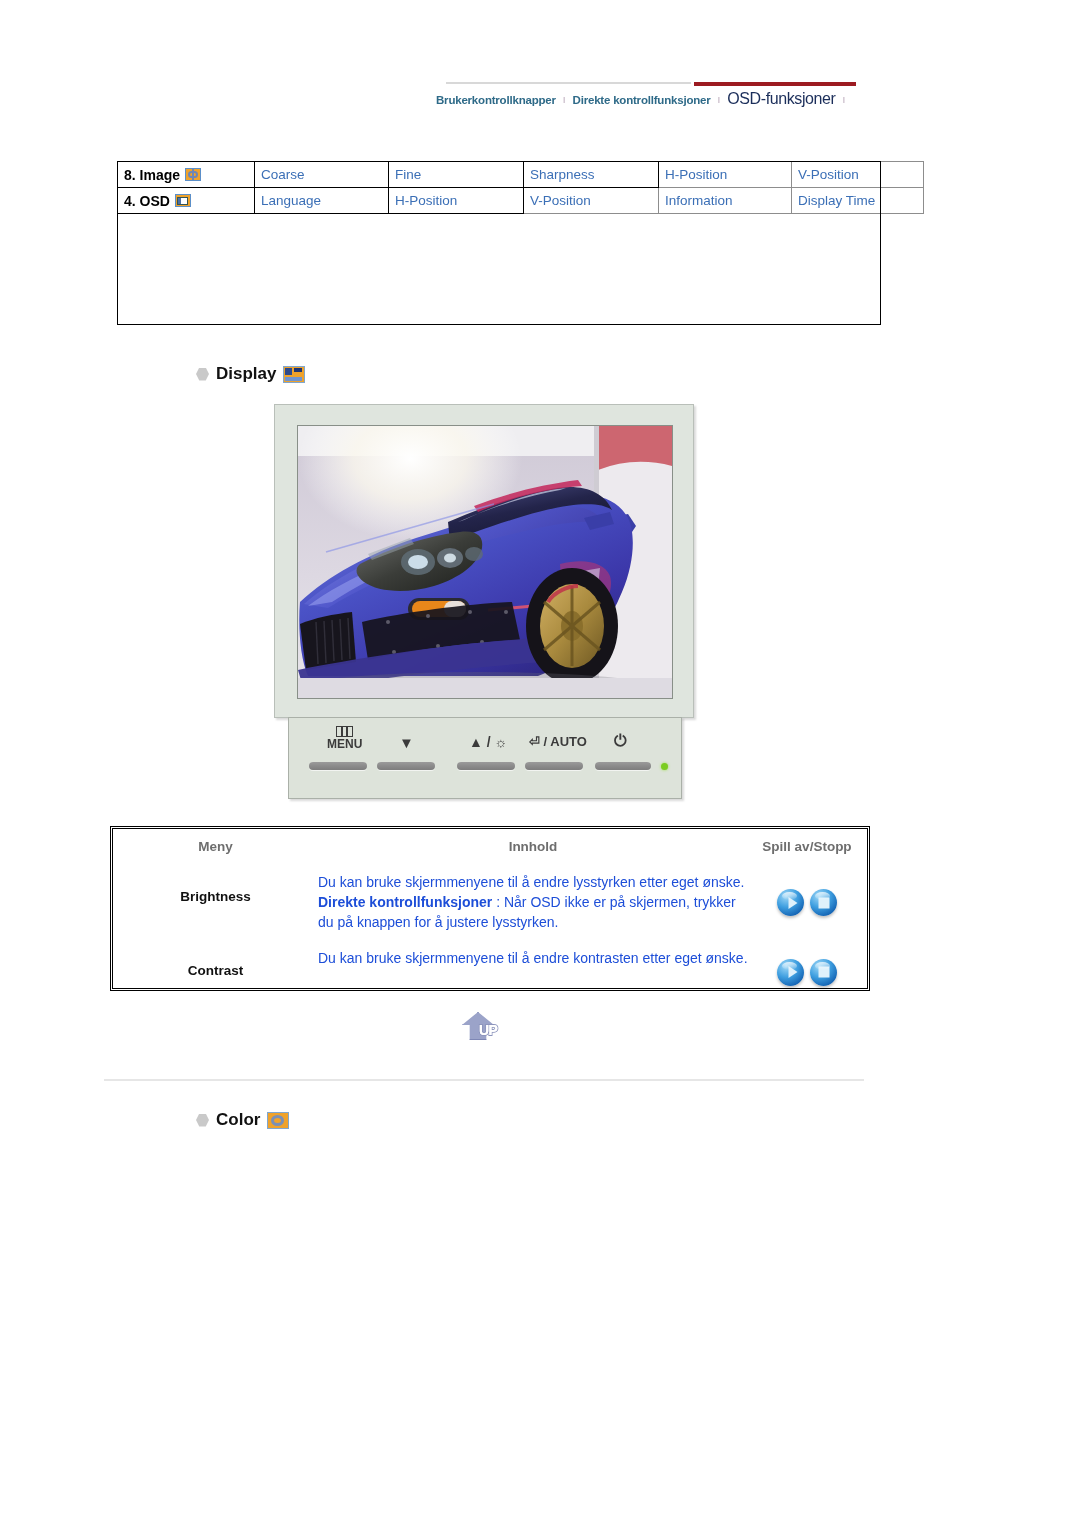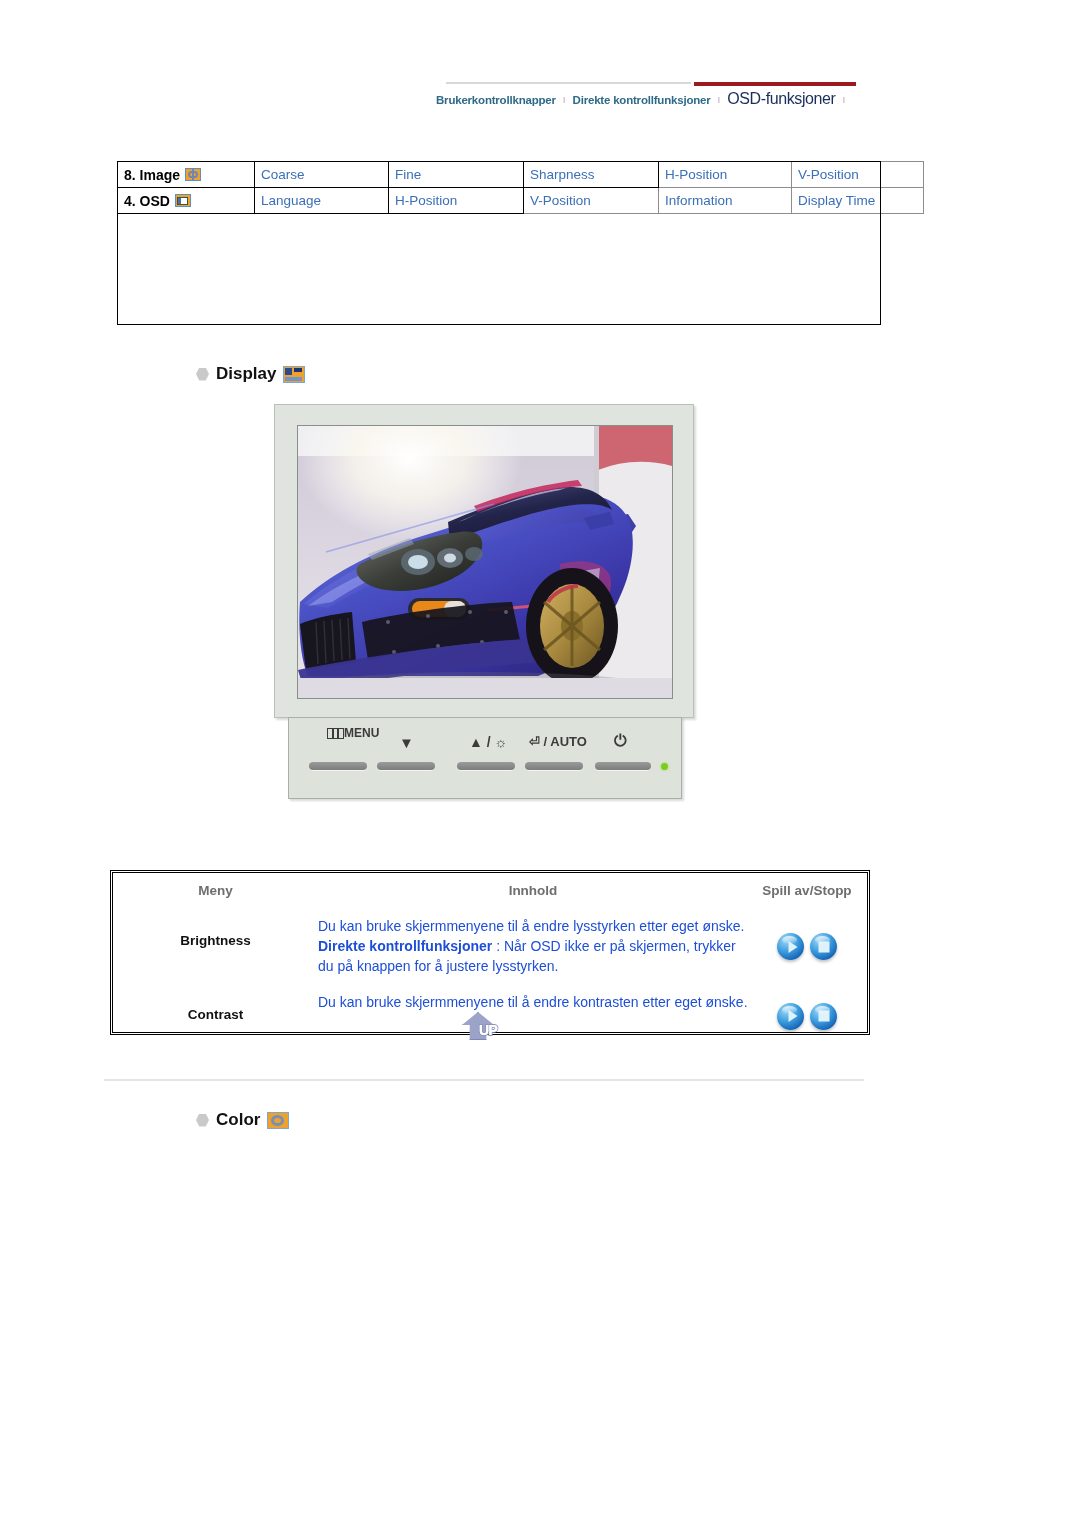--- a/index.html
+++ b/index.html
@@ -128,21 +128,21 @@
   .menu-glyph::before{left:4px} .menu-glyph::after{left:9px}
   .ctrl-btn{
     position:absolute; height:8px; border-radius:4px;
     background:linear-gradient(#9a9a9a,#7d7d7d); box-shadow:0 1px 0 #f2f4f1;
   }
   .led{position:absolute;width:7px;height:7px;border-radius:50%;background:#7bcc20;box-shadow:0 0 3px #9de04a;}
 
   
   .content-table{
     position:absolute; left:110px; top:826px; width:760px; height:165px;
-    border:3px double #000; background:#fff; box-sizing:border-box;margin-top:44px;
+    border:3px double #000; background:#fff; box-sizing:border-box;
   }
   .ct-row{ display:flex; }
   .ct-head{ height:34px; align-items:center; }
   .ct-c-meny{ width:205px; text-align:center; flex:none; }
   .ct-c-innhold{ width:430px; flex:none; }
   .ct-c-play{ width:118px; text-align:center; flex:none; }
   .ct-head .ct-c-meny,.ct-head .ct-c-innhold,.ct-head .ct-c-play{
     color:#6e6e6e; font-size:13.5px; font-weight:bold;
   }
   .ct-head .ct-c-innhold{text-align:center;}
@@ -380,21 +380,21 @@
         <path d="M250 176 C256 166 270 160 280 160" stroke="#c0334a" stroke-width="4" fill="none" opacity="0.85"></path>
 
         <ellipse cx="180" cy="262" rx="180" ry="16" fill="#6d6a78" opacity="0.28"></ellipse>
         <rect x="0" y="252" width="374" height="20" fill="#dedbe2"></rect>
       </svg>
     </div>
   </div>
 
   <div class="ctrl-panel">
     <div class="ctrl-labels">
-      <span class="ctrl-lab" style="left:38px;top:0;flex-direction:row;gap:0;">
+      <span class="ctrl-lab" style="left:38px;top:0;flex-direction:column;gap:0;">
         <span class="menu-glyph"></span>
         <span>MENU</span>
       </span>
       <span class="ctrl-lab" style="left:110px;top:8px;font-size:15px;">▼</span>
       <span class="ctrl-lab" style="left:180px;top:8px;font-size:14px;">▲ / ☼</span>
       <span class="ctrl-lab" style="left:240px;top:8px;font-size:13px;">⏎ / AUTO</span>
       <span class="ctrl-lab" style="left:325px;top:6px;font-size:16px;">⏻</span>
     </div>
     <div class="ctrl-btn" style="left:20px;top:44px;width:58px;"></div>
     <div class="ctrl-btn" style="left:88px;top:44px;width:58px;"></div>

